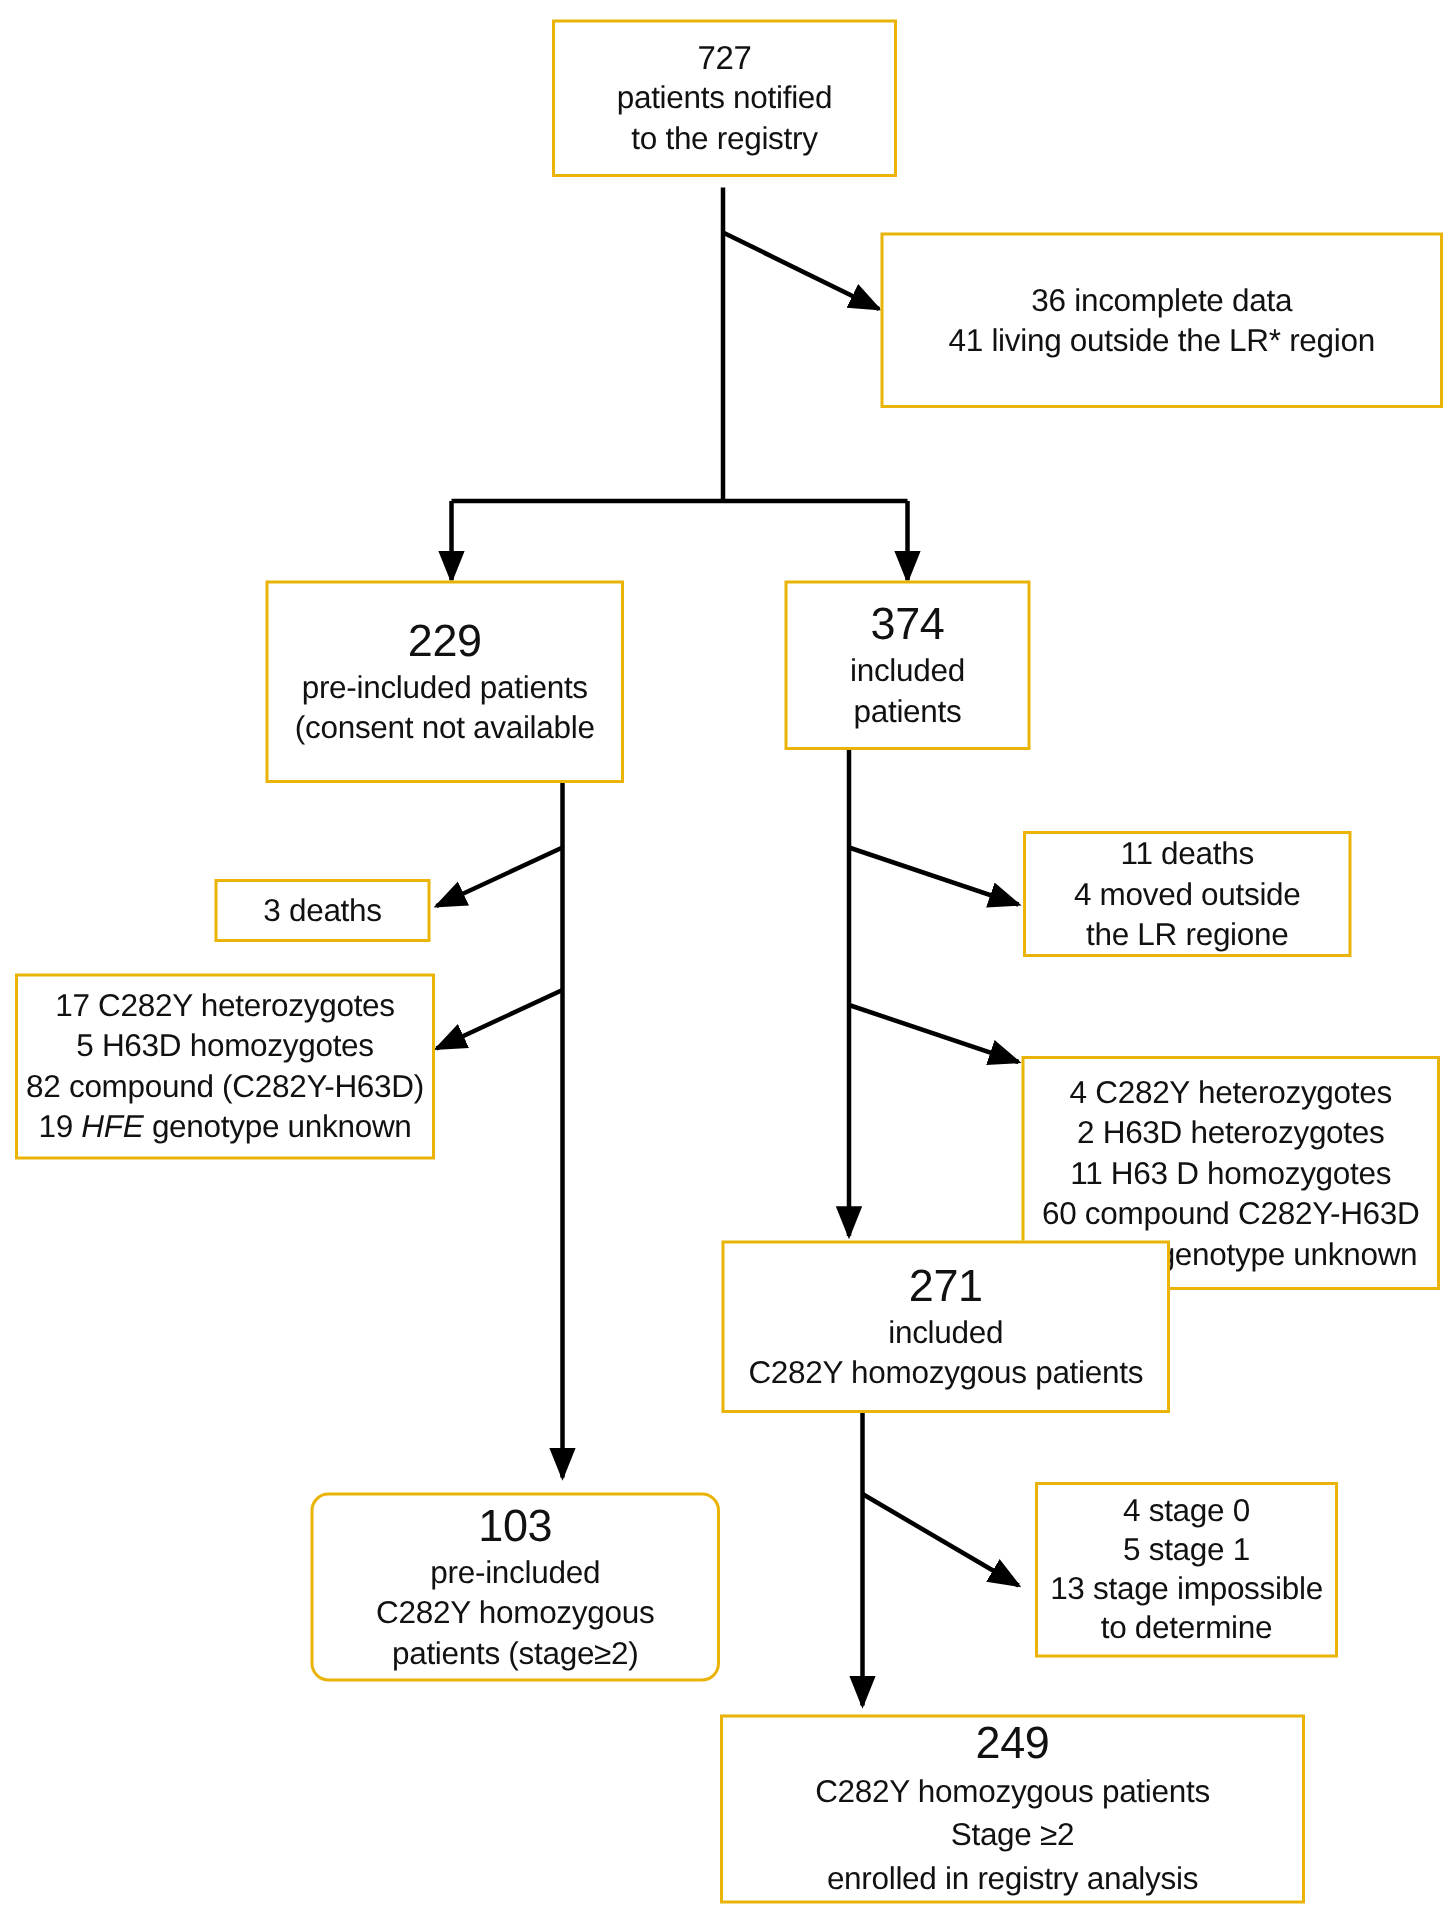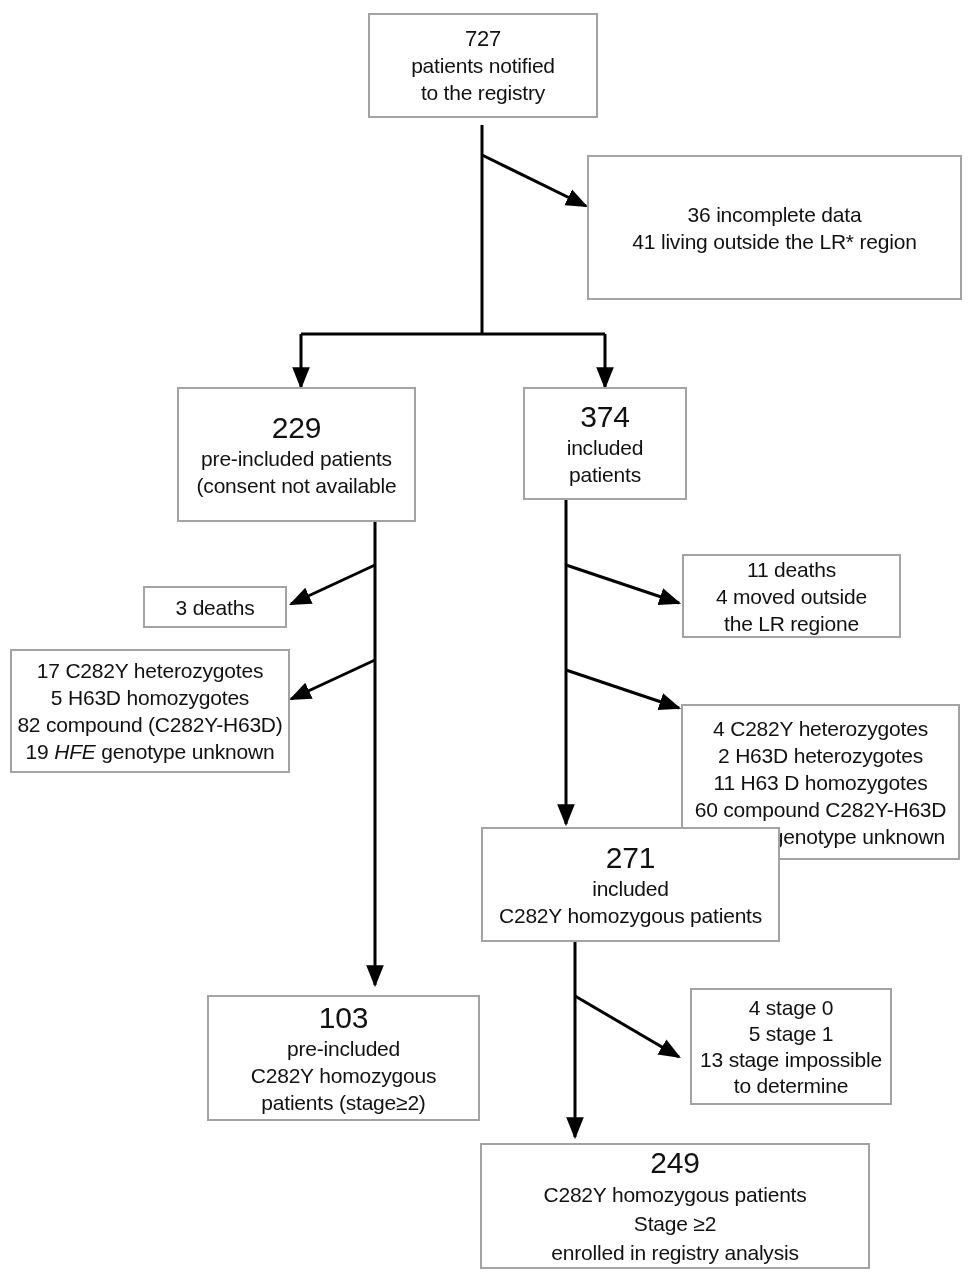--- a/index.html
+++ b/index.html
@@ -1,18 +1,18 @@
 <!DOCTYPE html>
 <html><head>
 <meta charset="utf-8">
 <style>
   html, body { margin:0; padding:0; background:#ffffff; }
   body { width:969px; height:1280px; position:relative; overflow:hidden;
          font-family:"Liberation Sans", "DejaVu Sans", sans-serif; color:#111; }
-  .box { position:absolute; box-sizing:border-box; border:2px solid #a3a3a3; background:#fff;
+  .box { position:absolute; box-sizing:border-box; border:2px solid #eab308; background:#fff;
          display:flex; flex-direction:column; align-items:center; justify-content:center;
          text-align:center; font-size:21px; line-height:27px; letter-spacing:-0.2px; }
   .box .num { font-size:30px; line-height:34px; }
   .box .line { white-space:nowrap; }
   svg#arrows { position:absolute; left:0; top:0; }
   i { font-style:italic; }
 </style>
 </head>
 <body>
 
@@ -47,21 +47,21 @@
     <line x1="575" y1="996" x2="679" y2="1057" marker-end="url(#ahb)"></line>
   </g>
 </svg>
 
 <div class="box" style="left:368px;top:13px;width:230px;height:105px;">
   <div class="num" style="font-size:22px;line-height:26px;">727</div>
   <div class="line">patients notified</div>
   <div class="line">to the registry</div>
 </div>
 
-<div class="box" style="left:587px;top:155px;width:375px;height:145px;">
+<div class="box" style="left:587px;top:155px;width:375px;height:117px;">
   <div class="line">36 incomplete data</div>
   <div class="line">41 living outside the LR* region</div>
 </div>
 
 <div class="box" style="left:177px;top:387px;width:239px;height:135px;align-items:center;">
   <div class="num">229</div>
   <div class="line">pre-included patients</div>
   <div class="line">(consent not available</div>
 </div>
 
@@ -103,21 +103,21 @@
     <span>genotype unknown</span>
   </div>
 </div>
 
 <div class="box" style="left:481px;top:827px;width:299px;height:115px;">
   <div class="num">271</div>
   <div class="line">included</div>
   <div class="line">C282Y homozygous patients</div>
 </div>
 
-<div class="box" style="left:207px;top:995px;width:273px;height:126px;line-height:27px;">
+<div class="box" style="left:207px;top:995px;width:273px;height:126px;line-height:27px;border-radius:12px;">
   <div class="num">103</div>
   <div class="line">pre-included</div>
   <div class="line">C282Y homozygous</div>
   <div class="line">patients (stage≥2)</div>
 </div>
 
 <div class="box" style="left:690px;top:988px;width:202px;height:117px;line-height:26px;">
   <div class="line">4 stage 0</div>
   <div class="line">5 stage 1</div>
   <div class="line">13 stage impossible</div>

